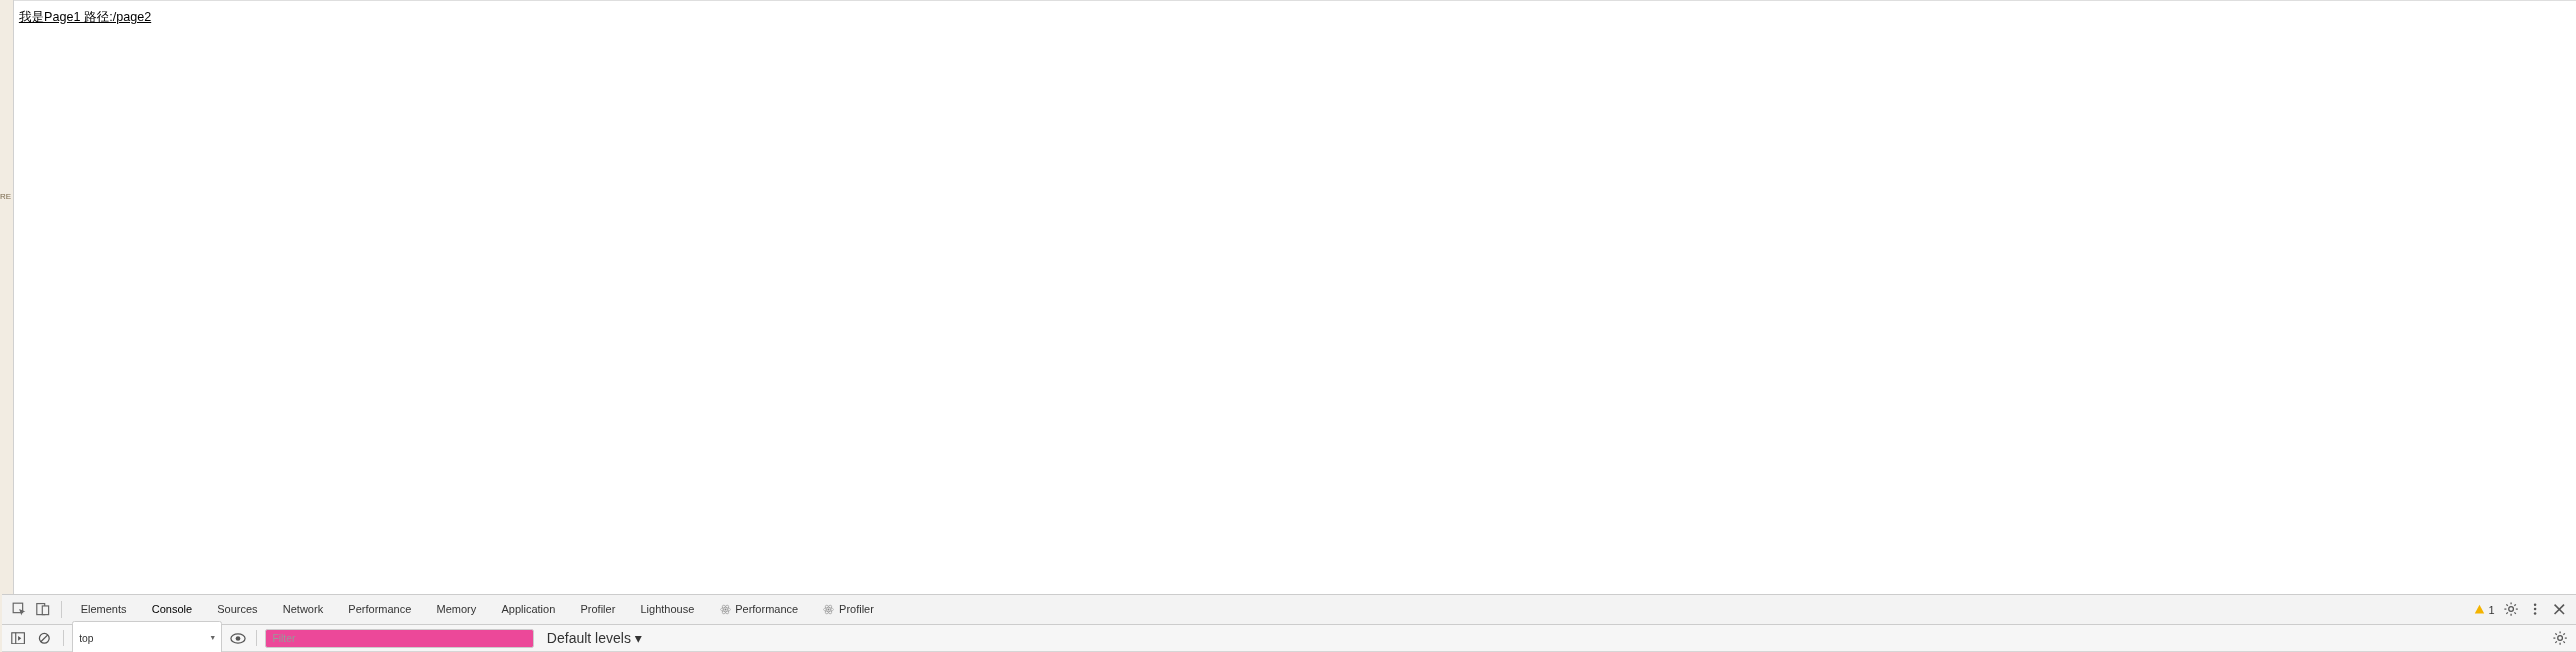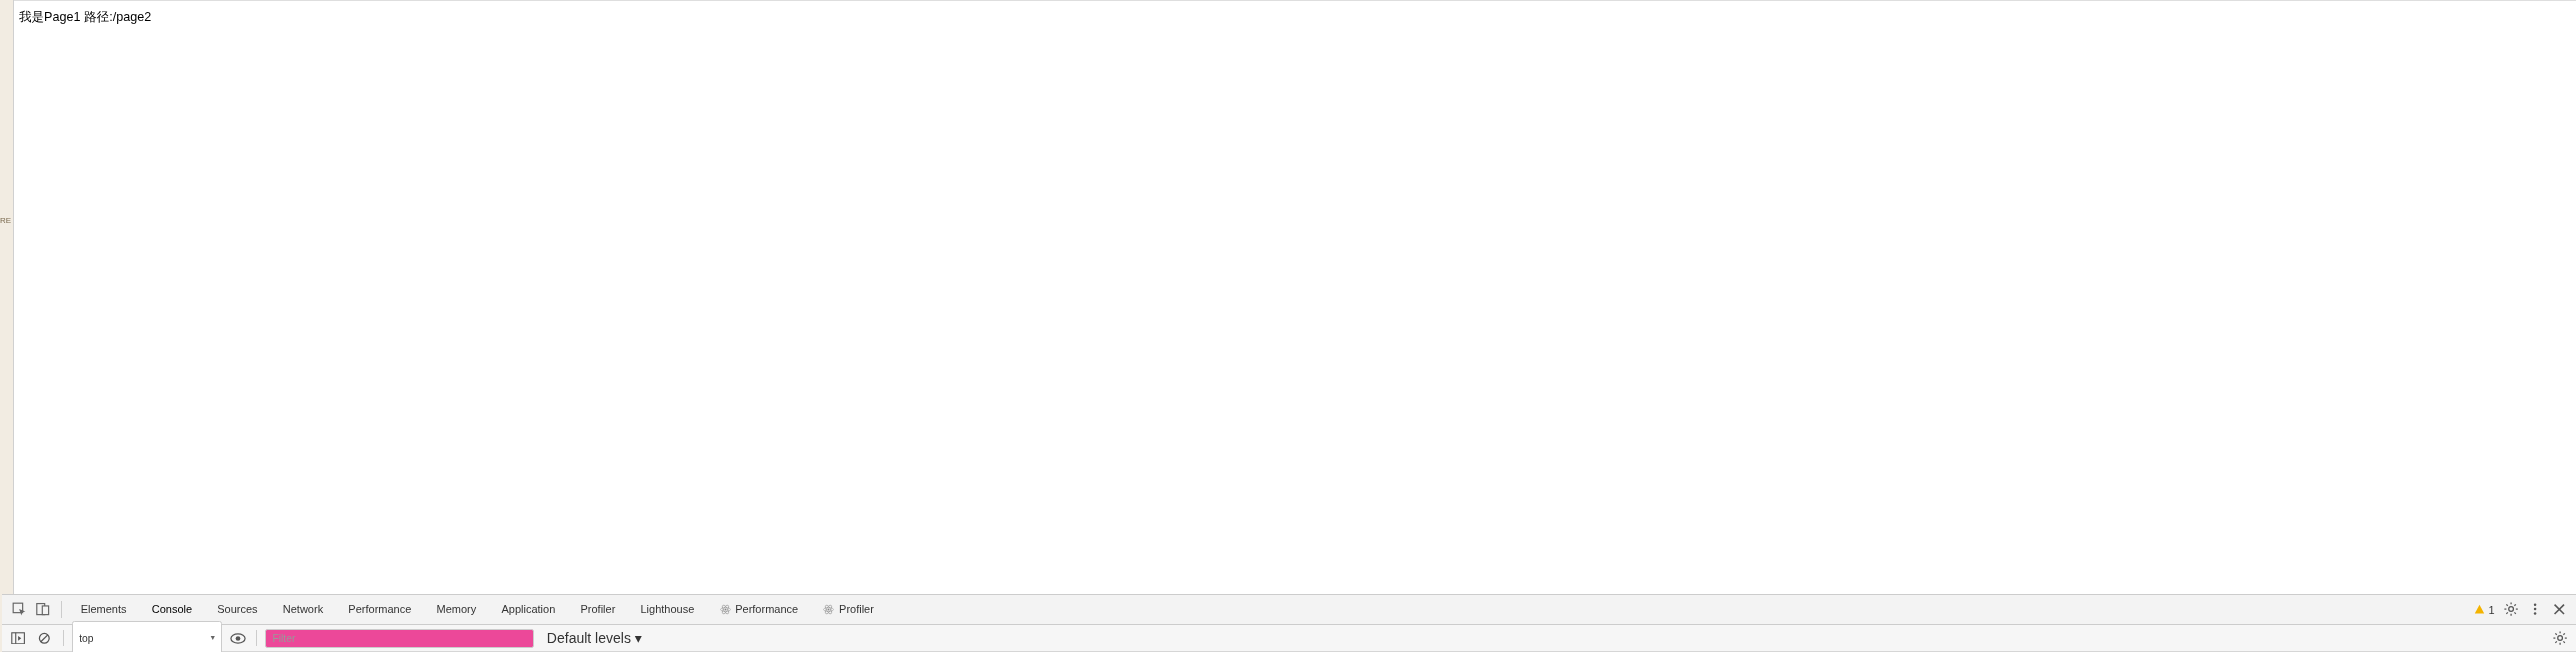--- a/index.html
+++ b/index.html
@@ -12,32 +12,33 @@
     left: 0; top: 0; bottom: 0;
     width: 14.2px;
     background: #f2ece2;
     border-right: 0.8px solid #d0d0d0;
     z-index: 0;
     font-size: 8px;
     color: #7b6a4f;
     overflow: hidden;
   }
   .edge-strip .lbl1 { position: absolute; top: 0; left: 18px; margin-top: 12px; }
-  .edge-strip .lbl2 { position: absolute; top: 216px; left: 0; }
+  .edge-strip .lbl2 { position: absolute; top: 192px; left: 0; }
 
   .page {
     position: relative;
     flex: 1;
     margin-left: 14.2px;
     background: #ffffff;
     border-top: 0.8px solid #dedede;
     padding: 8px 4.7px;
     font-size: 12.6px;
     color: #000;
     z-index: 1;
+    text-decoration: underline;
   }
 
   .devtools {
     position: relative;
     margin-left: 2px;
     z-index: 2;
     background: #f3f3f3;
     border-top: 0.8px solid #ccc;
     font-size: 11px;
     color: #333;

